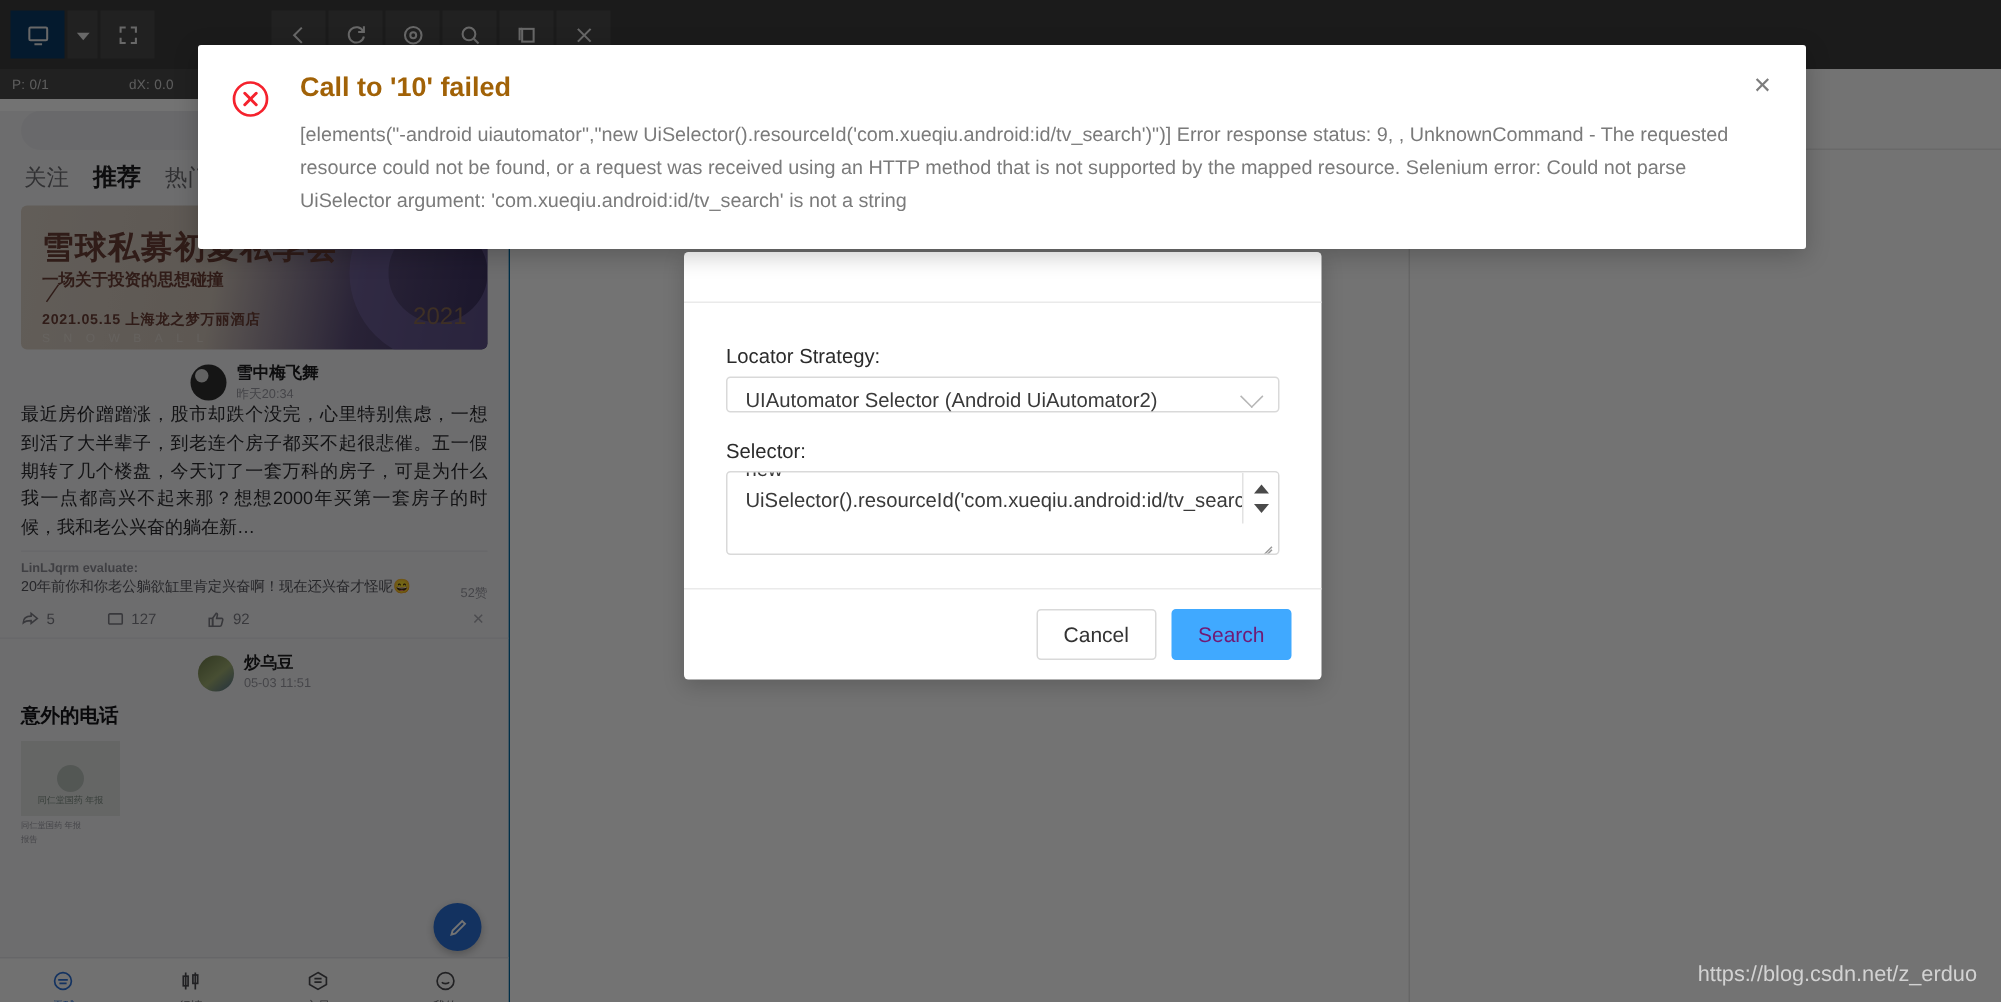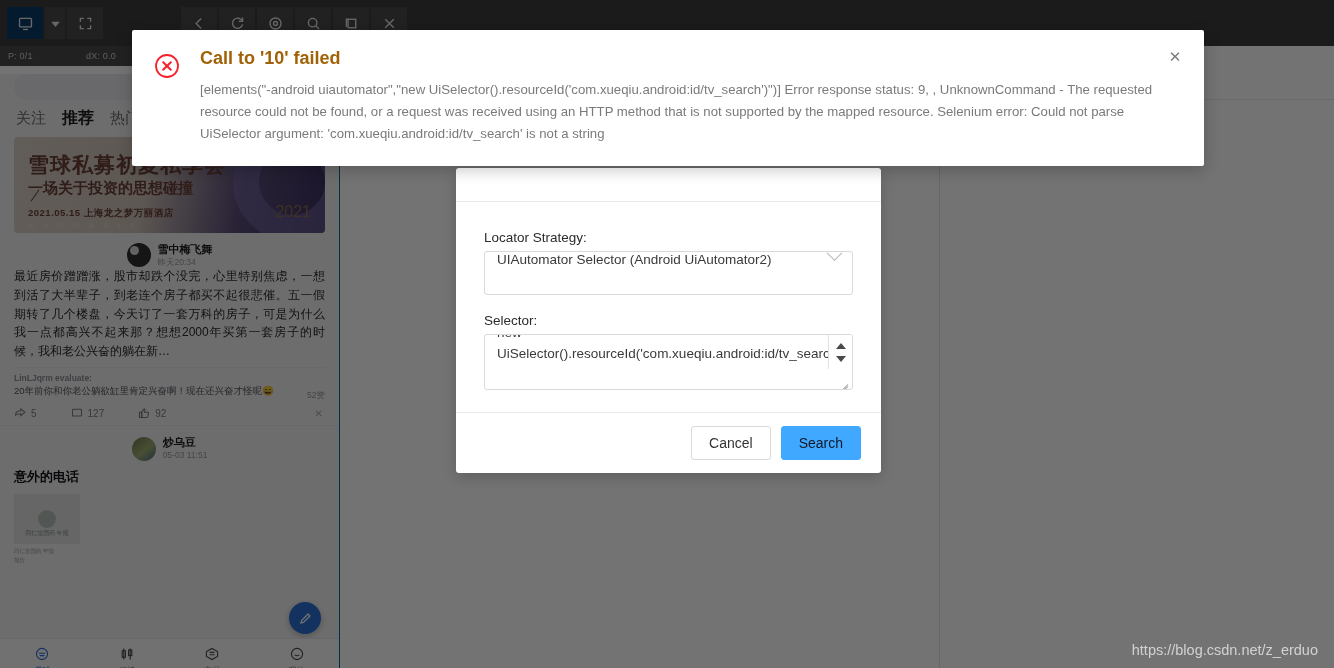--- a/index.html
+++ b/index.html
@@ -73,21 +73,21 @@
 
   .ph-banner {
     margin: 2px 14px 0 14px; height: 96px; border-radius: 4px;
     background: linear-gradient(100deg, #d9cfc4 0%, #cfc3b8 42%, #5c4e7a 72%, #3b3160 100%);
     position: relative; overflow: hidden;
   }
   .ph-banner .bt1 {
     position: absolute; left: 14px; top: 14px; font-size: 21px; font-weight: bold;
     color: #6a3f36; letter-spacing: 1px;
   }
-  .ph-banner .bt2 { position: absolute; left: 14px; top: 42px; font-size: 15px; color: #6a3f36; font-weight: bold; }
+  .ph-banner .bt2 { position: absolute; left: 14px; top: 42px; font-size: 11px; color: #6a3f36; font-weight: bold; }
   .ph-banner .bslash { position: absolute; left: 14px; top: 58px; width: 14px; height: 1px; background: #6a3f36; transform: rotate(-55deg); }
   .ph-banner .bt3 { position: absolute; left: 14px; top: 70px; font-size: 9.5px; color: #6a3f36; font-weight: bold; letter-spacing: .5px; }
   .ph-banner .byear { position: absolute; right: 14px; top: 66px; font-size: 16px; color: #8a6a52; }
   .ph-banner .bfoot {
     position: absolute; left: 14px; bottom: 3px; font-size: 8px; color: rgba(255,255,255,.30);
     letter-spacing: 9px;
   }
   .ph-banner .circ {
     position: absolute; right: -26px; top: -14px; width: 118px; height: 118px;
     border-radius: 50%; border: 26px solid rgba(120,105,170,.55);
@@ -162,22 +162,22 @@
   
   .modal {
     position: absolute; left: 456px; top: 168px; width: 425px;
     background: #fff; border-radius: 3px;
     box-shadow: 0 4px 14px rgba(0,0,0,.18);
   }
   .modal-head { height: 34px; border-bottom: 1px solid #eaeaea; }
   .modal-body { padding: 28px 28px 22px 28px; }
   .fld-label { font-size: 13.5px; color: #2b2b2b; margin-bottom: 6px; }
   .select {
-    height: 44px; border: 1px solid #d9d9d9; border-radius: 3px;
-    display: flex; align-items: flex-start; padding: 0 12px;
+    height: 24px; border: 1px solid #d9d9d9; border-radius: 3px;
+    display: flex; align-items: flex-end; padding: 0 12px;
     font-size: 13.5px; color: #3a3a3a; justify-content: space-between;
   }
   .select .chev { width: 11px; height: 11px; border-right: 1.4px solid #b6b6b6; border-bottom: 1.4px solid #b6b6b6; transform: rotate(45deg) translate(-3px,-3px); }
   .fld-gap { height: 18px; }
   .ta-wrap {
     border: 1px solid #d9d9d9; border-radius: 3px; height: 56px;
     display: flex; position: relative; overflow: hidden;
   }
   .ta-text {
     flex: 1; padding: 3px 10px 0 12px; font-size: 13.5px; color: #3a3a3a;
@@ -193,21 +193,21 @@
   .ta-spin i.up { border-bottom: 6px solid #4a4a4a; }
   .ta-spin i.dn { border-top: 6px solid #4a4a4a; }
   .ta-grip { position: absolute; right: 2px; bottom: 1px; width: 14px; height: 14px; }
   .ta-grip span { position: absolute; right: 2px; background: #9a9a9a; height: 1px; transform-origin: right; }
   .modal-foot {
     border-top: 1px solid #eaeaea; padding: 13px 20px;
     display: flex; justify-content: flex-end; gap: 10px;
   }
   .btn { height: 34px; padding: 0 17px; border-radius: 3px; font-size: 14px; display: flex; align-items: center; }
   .btn-default { border: 1px solid #d9d9d9; background: #fff; color: #333; }
-  .btn-primary { background: #40a9ff; color: #0f172a; border: 1px solid #40a9ff; }
+  .btn-primary { background: #40a9ff; color: #701a75; border: 1px solid #40a9ff; }
 
   
   .notice {
     position: absolute; left: 132px; top: 30px; width: 1072px;
     background: #fff; border-radius: 2px;
     box-shadow: 0 4px 16px rgba(0,0,0,.22);
     padding: 18px 22px 20px 22px;
     display: flex; gap: 20px;
   }
   .notice-icon { flex: 0 0 26px; padding-top: 5px; }

